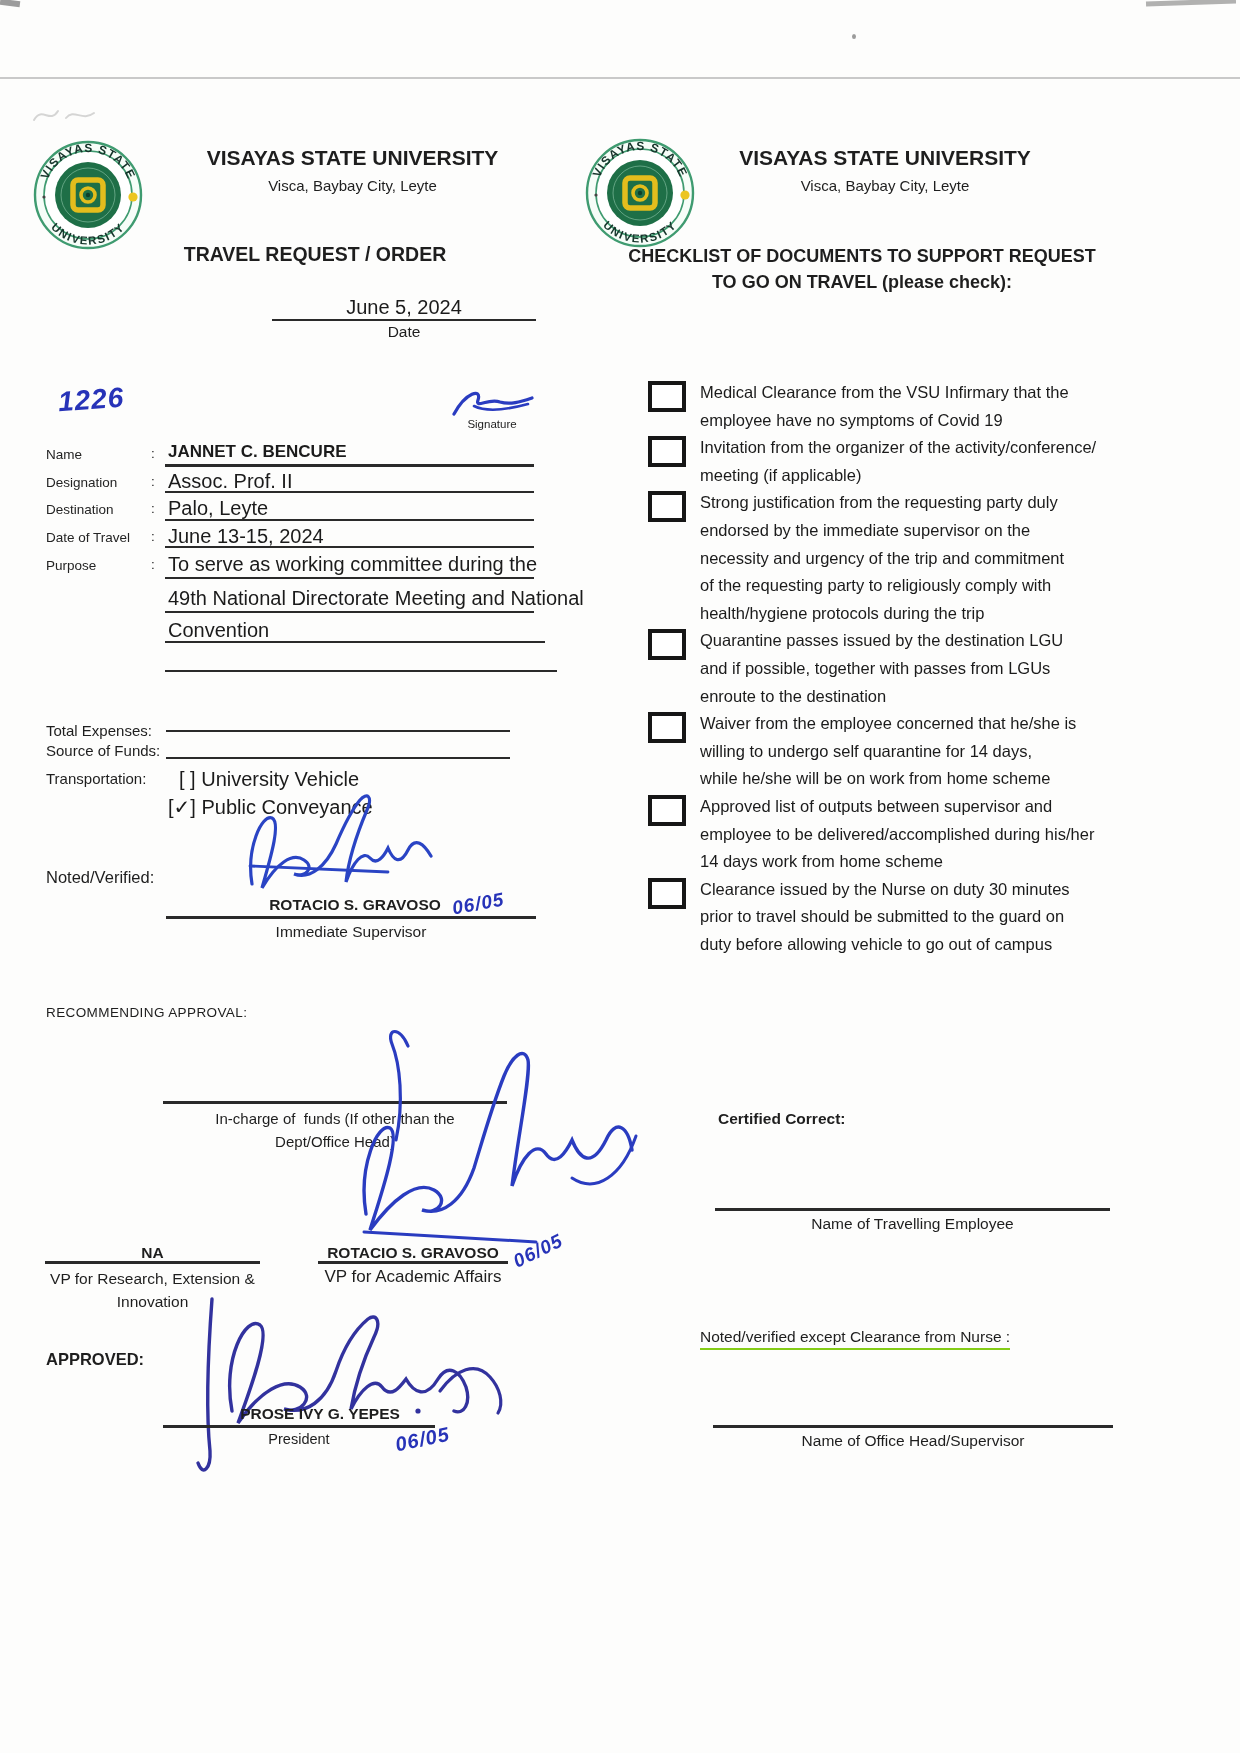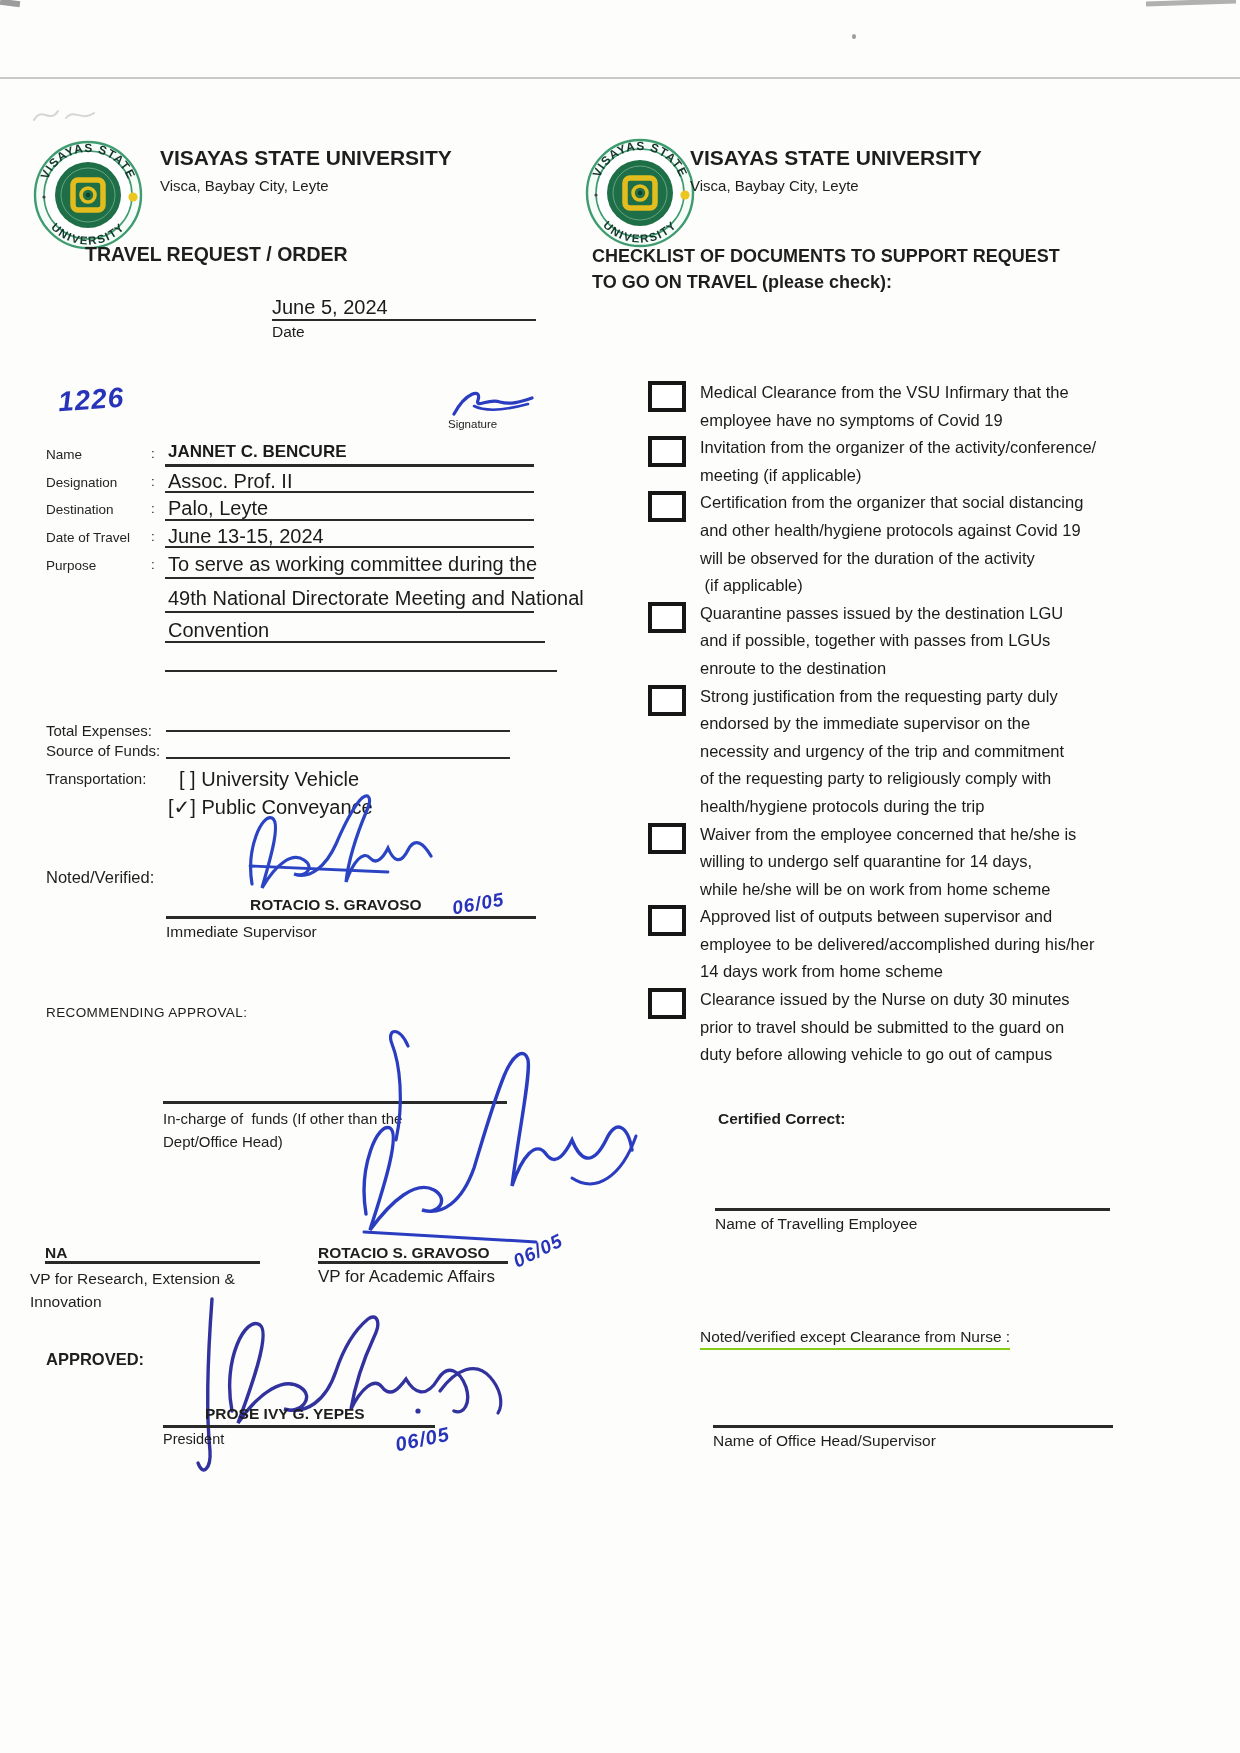--- a/index.html
+++ b/index.html
@@ -1,19 +1,19 @@
 <!DOCTYPE html>
 <html><head>
 <meta charset="utf-8">
 <style>
   html,body{margin:0;padding:0;background:#ffffff;}
   .page{position:relative;width:1240px;height:1753px;background:#fdfdfc;
         font-family:"Liberation Sans", sans-serif;color:#1e1e1e;overflow:hidden;}
   .c{position:absolute;}
-  .ctr{text-align:left;}
+  .ctr{text-align:center;}
   .b{font-weight:bold;}
   .pre{white-space:pre;}
   .prel{white-space:pre-line;}
   .ln{position:absolute;background:#2a2a2a;height:2px;}
   .ln3{height:3px;}
   .lnfaint{position:absolute;background:#c9c9c9;height:1.5px;}
   .lbl{font-size:13.5px;color:#242424;}
   .val{font-size:20px;color:#1b1b1b;}
   .hw{color:#2733b8;font-style:italic;font-weight:bold;letter-spacing:1px;}
   .ck-item{position:relative;padding-left:52px;font-size:16.5px;line-height:27.6px;color:#1b1b1b;}
@@ -179,41 +179,34 @@
       <div class="pre">Medical Clearance from the VSU Infirmary that the
 employee have no symptoms of Covid 19</div>
     </div>
     <div class="ck-item">
       <span class="cbx"></span>
       <div class="pre">Invitation from the organizer of the activity/conference/
 meeting (if applicable)</div>
     </div>
     <div class="ck-item">
       <span class="cbx"></span>
-      <div class="pre">Certification from the organizer that social distancing
-and other health/hygiene protocols against Covid 19
-will be observed for the duration of the activity
- (if applicable)</div>
-    </div>
-    <div class="ck-item">
-      <span class="cbx"></span>
-      <div class="pre">Quarantine passes issued by the destination LGU
-and if possible, together with passes from LGUs
-enroute to the destination</div>
-    </div>
-    <div class="ck-item">
-      <span class="cbx"></span>
       <div class="pre">Strong justification from the requesting party duly
 endorsed by the immediate supervisor on the
 necessity and urgency of the trip and commitment
 of the requesting party to religiously comply with
 health/hygiene protocols during the trip</div>
     </div>
     <div class="ck-item">
       <span class="cbx"></span>
+      <div class="pre">Quarantine passes issued by the destination LGU
+and if possible, together with passes from LGUs
+enroute to the destination</div>
+    </div>
+    <div class="ck-item">
+      <span class="cbx"></span>
       <div class="pre">Waiver from the employee concerned that he/she is
 willing to undergo self quarantine for 14 days,
 while he/she will be on work from home scheme</div>
     </div>
     <div class="ck-item">
       <span class="cbx"></span>
       <div class="pre">Approved list of outputs between supervisor and
 employee to be delivered/accomplished during his/her
 14 days work from home scheme</div>
     </div>

